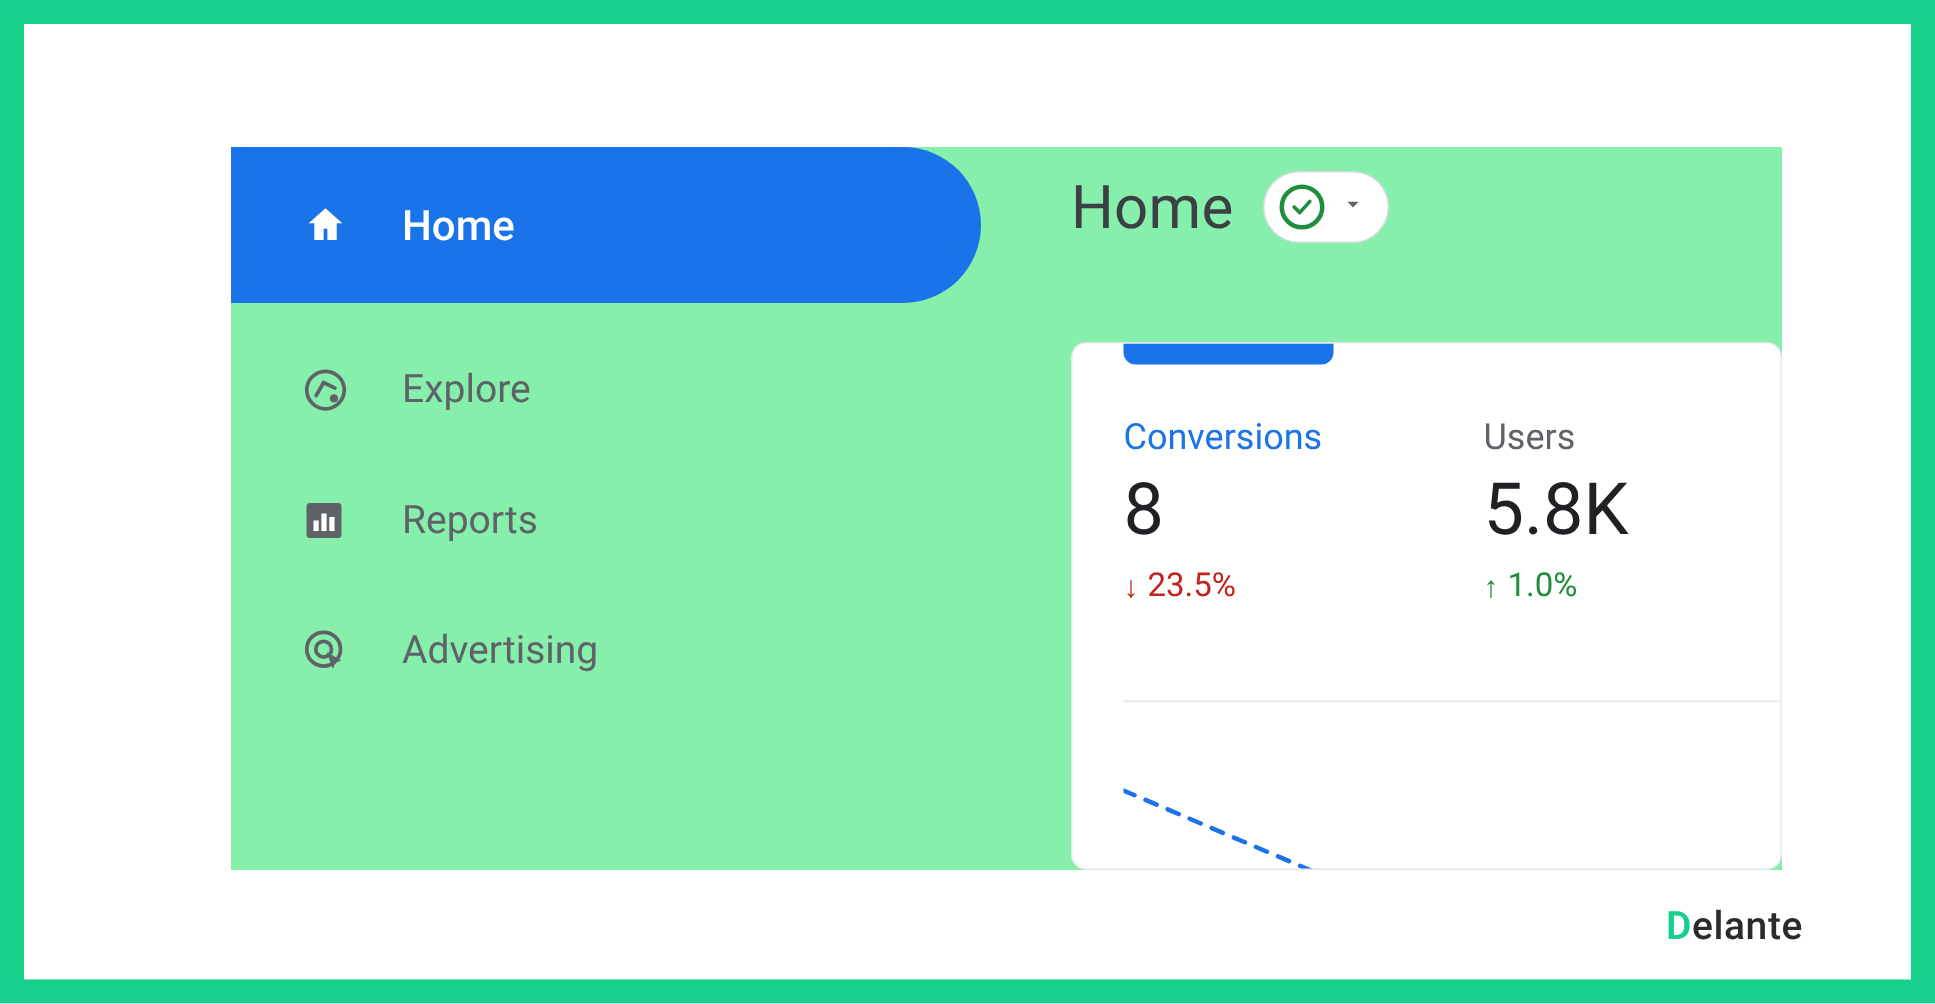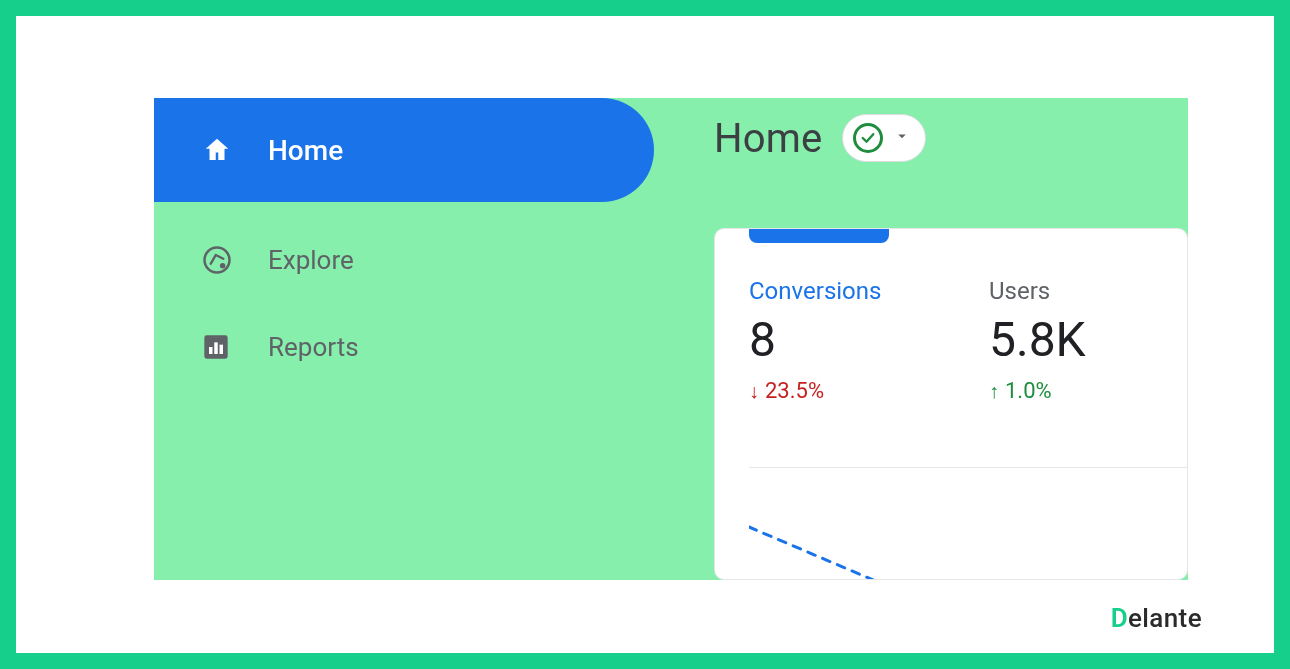--- a/index.html
+++ b/index.html
@@ -92,20 +92,30 @@
               <svg width="28" height="28" viewBox="0 0 24 24" fill="#5f6368">
                   <rect x="2" y="2" width="20" height="20" rx="2"></rect>
                   <rect x="6" y="12" width="3" height="6" fill="#fff"></rect>
                   <rect x="10.5" y="8" width="3" height="10" fill="#fff"></rect>
                   <rect x="15" y="10" width="3" height="8" fill="#fff"></rect>
                 </svg>
             </span>
             <span class="label">Reports</span>
           </div>
 
+          <div class="nav-item">
+            <span class="icon">
+              <svg width="30" height="30" viewBox="0 0 24 24" fill="none" stroke="#5f6368" stroke-width="2">
+                  <circle cx="11" cy="11" r="9"></circle>
+                  <circle cx="11" cy="11" r="4.2"></circle>
+                  <path d="M13 13l7 4-3 1-1 3z" fill="#5f6368" stroke="#5f6368" stroke-width="0.5"></path>
+                </svg>
+            </span>
+            <span class="label">Advertising</span>
+          </div>
 
 
         </div>
       </div>
 
       <div class="page-header">
         <div class="page-title">Home</div>
         <div class="status-pill">
           <span class="check">
             <svg width="18" height="18" viewBox="0 0 24 24" fill="none" stroke-width="3.2" stroke-linecap="round" stroke-linejoin="round">

